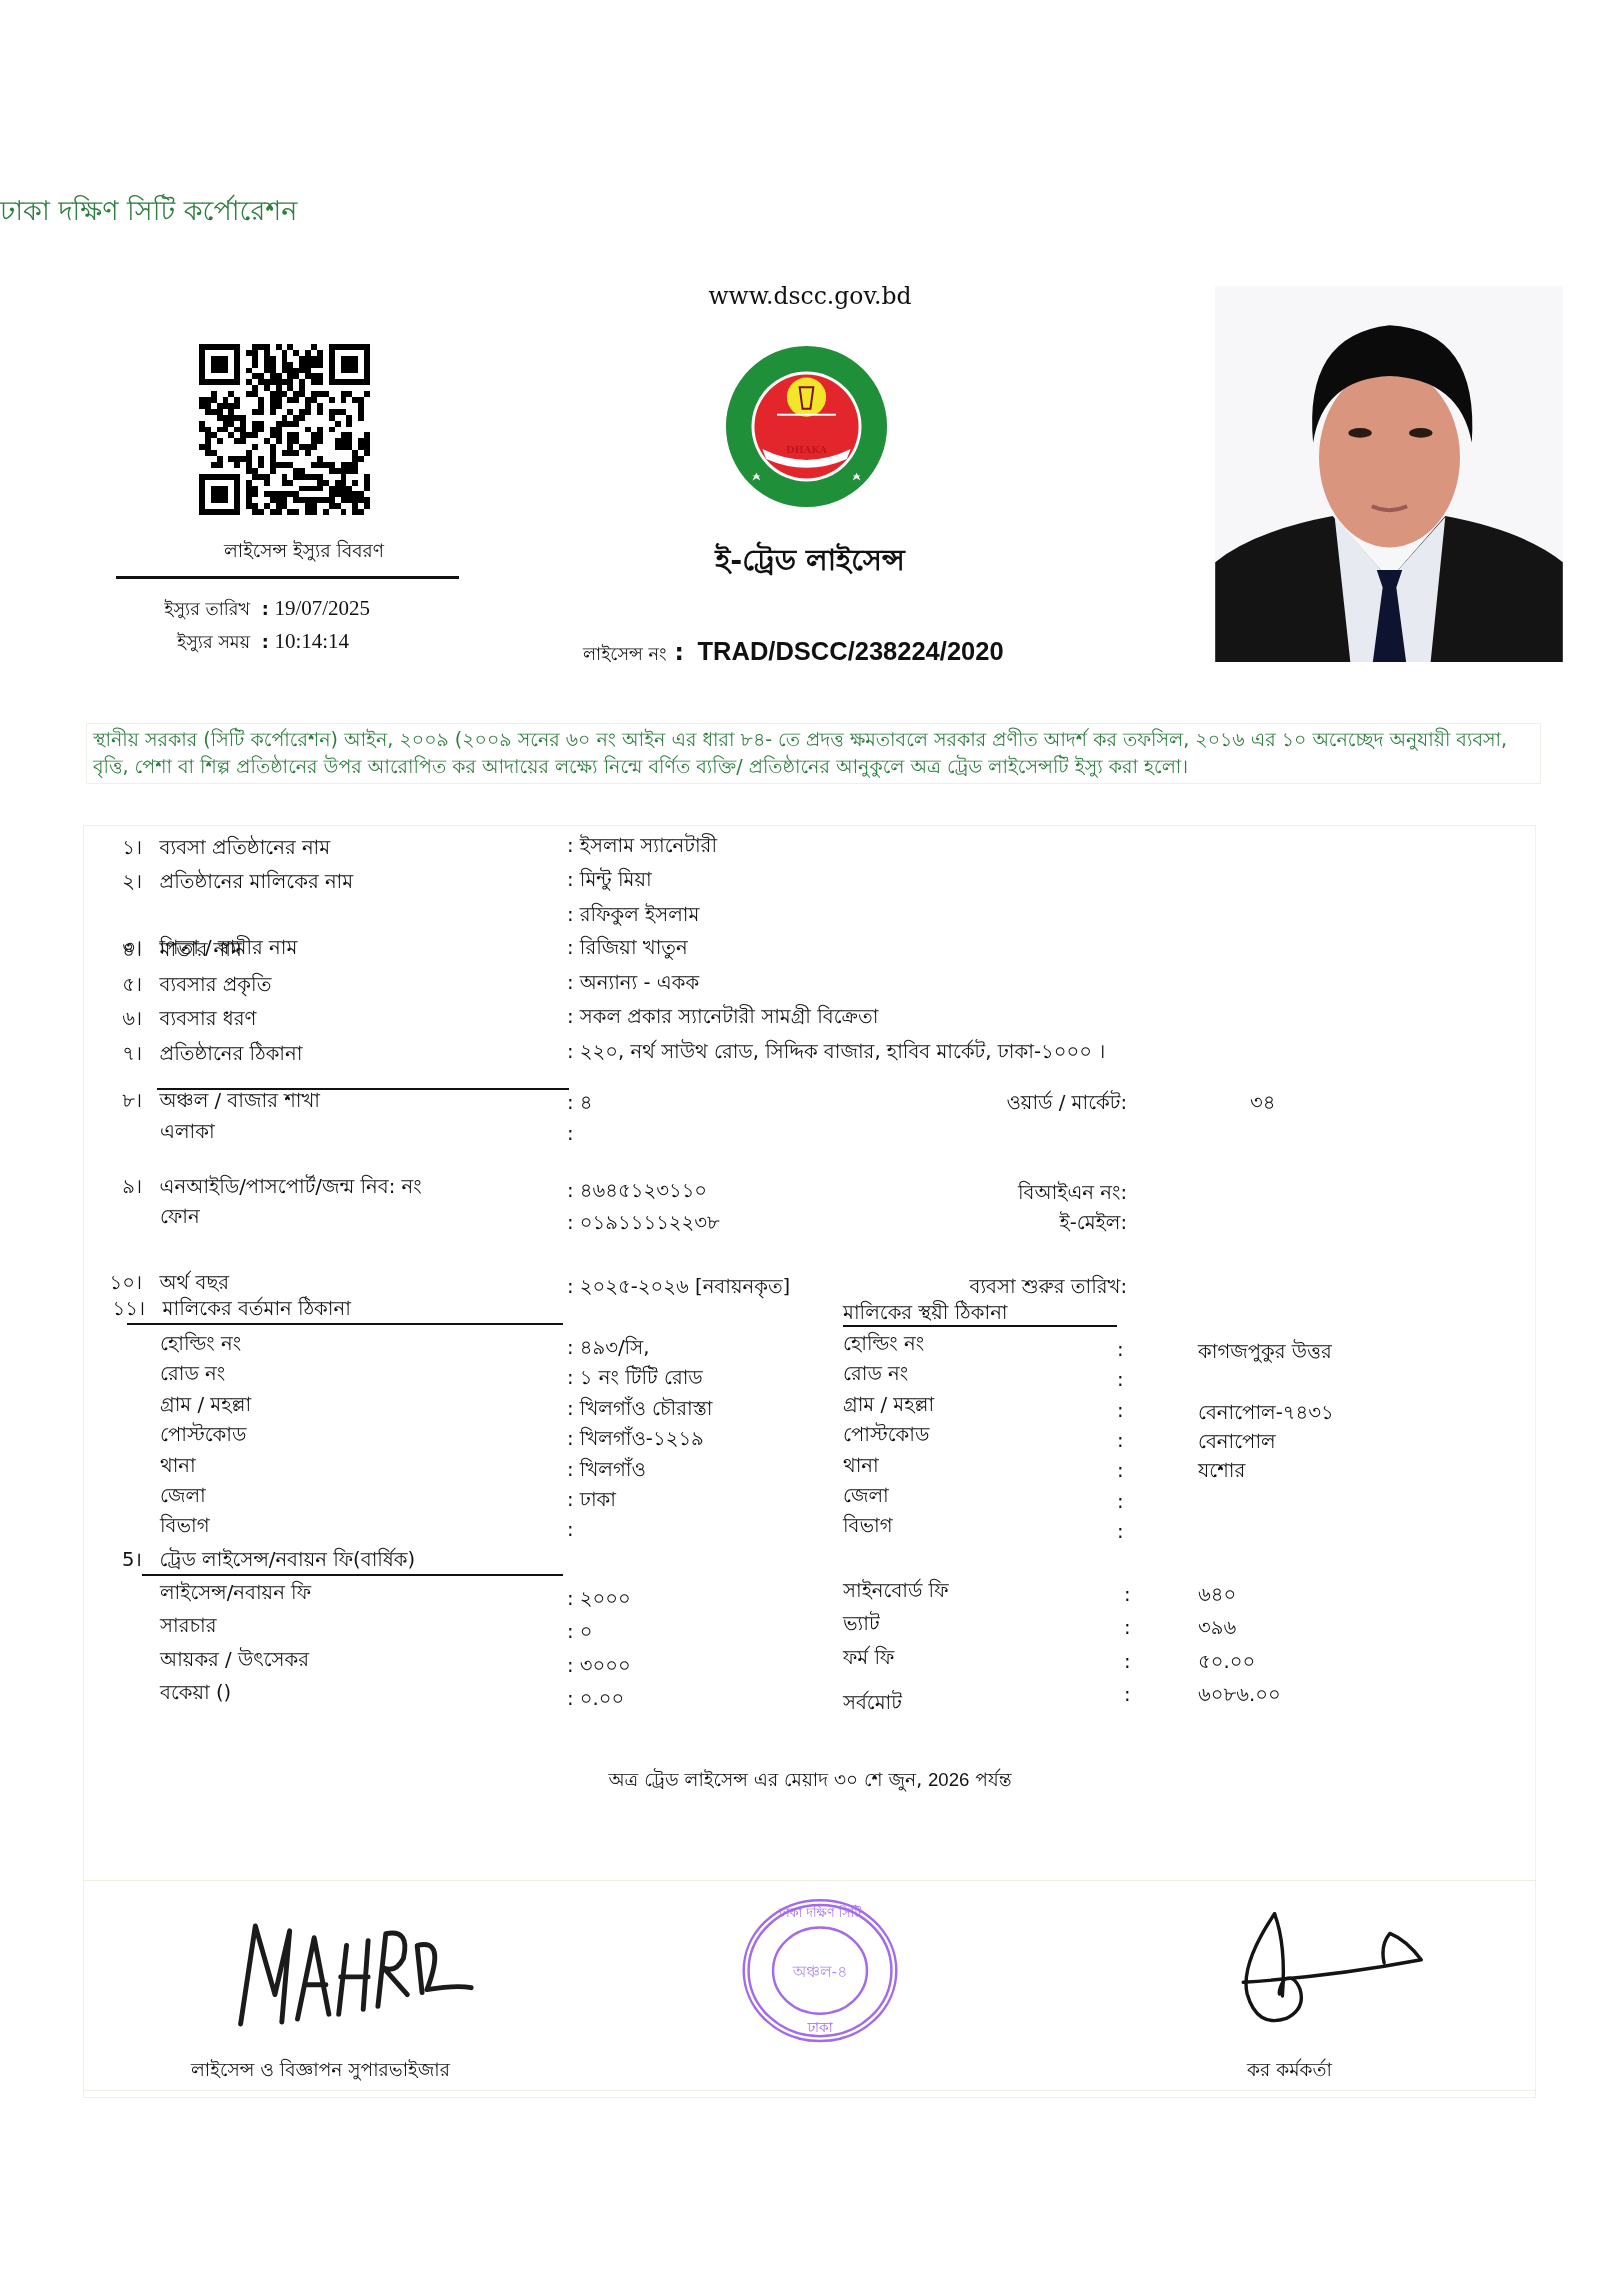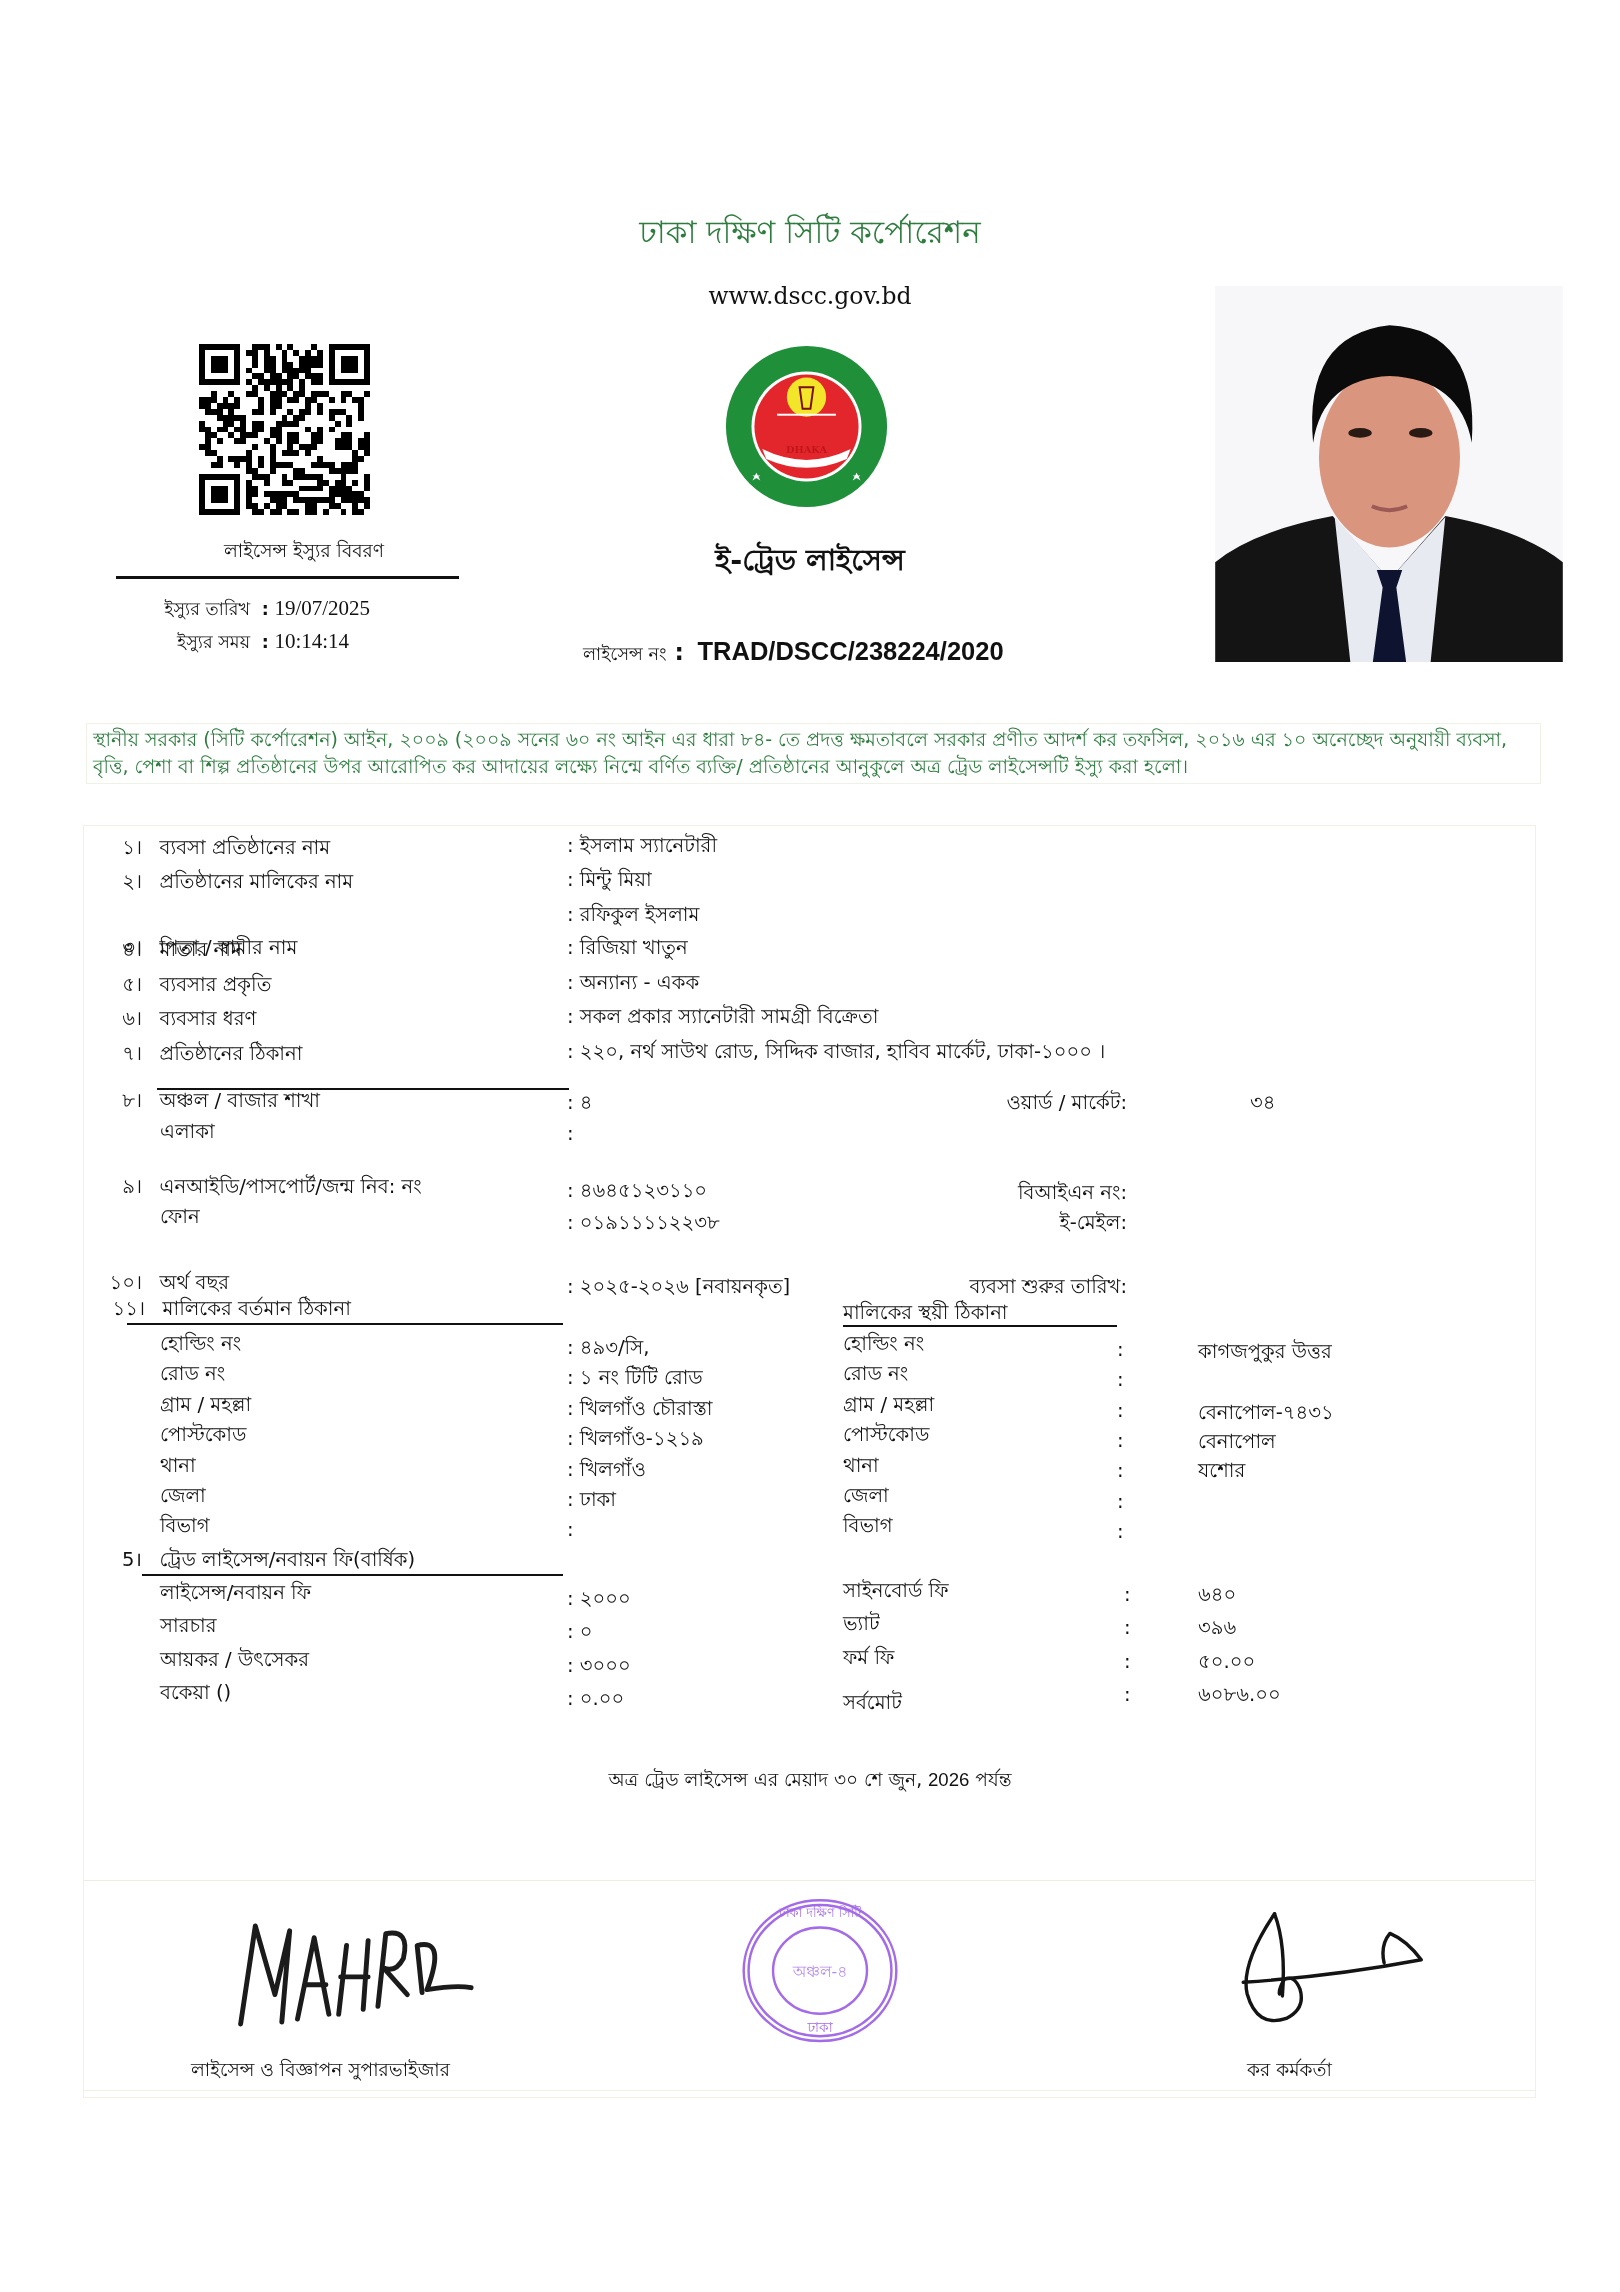--- a/index.html
+++ b/index.html
@@ -1,19 +1,19 @@
 <!DOCTYPE html>
 <html><head>
 <meta charset="utf-8">
 <style>
   html, body { margin:0; padding:0; background:#ffffff; }
   body { width:1620px; height:2293px; position:relative; overflow:hidden;
          font-family:"DejaVu Sans", sans-serif; color:#111; }
   .abs { position:absolute; }
-  .org-name { left:0; width:1620px; top:208px; text-align:center; font-size:31px; color:#2e7d3f; }
+  .org-name { left:0; width:1620px; top:190px; font-size:27px; color:#2e7d3f; }
   .website { left:0; width:1620px; top:282px; text-align:center; font-family:"DejaVu Serif", serif; font-size:23.5px; color:#111; }
   .qr { left:199px; top:343px; width:171px; height:173px; }
   .issue-title { left:157px; width:294px; top:537px; text-align:center; font-size:18.6px; }
   .issue-rule { left:116px; top:576px; width:343px; height:2.9px; background:#111; }
   .issue-row { font-size:17.6px; }
   .issue-row .lbl { display:inline-block; width:135px; text-align:right; }
   .issue-row .col { margin-left:11.8px; font-weight:bold; }
   .issue-row .val { font-family:"Liberation Serif", serif; font-size:21px; }
   .logo { left:723px; top:343px; width:167px; height:167px; }
   .doc-title { left:0; width:1620px; top:537px; text-align:center; font-size:29px; font-weight:bold; }

